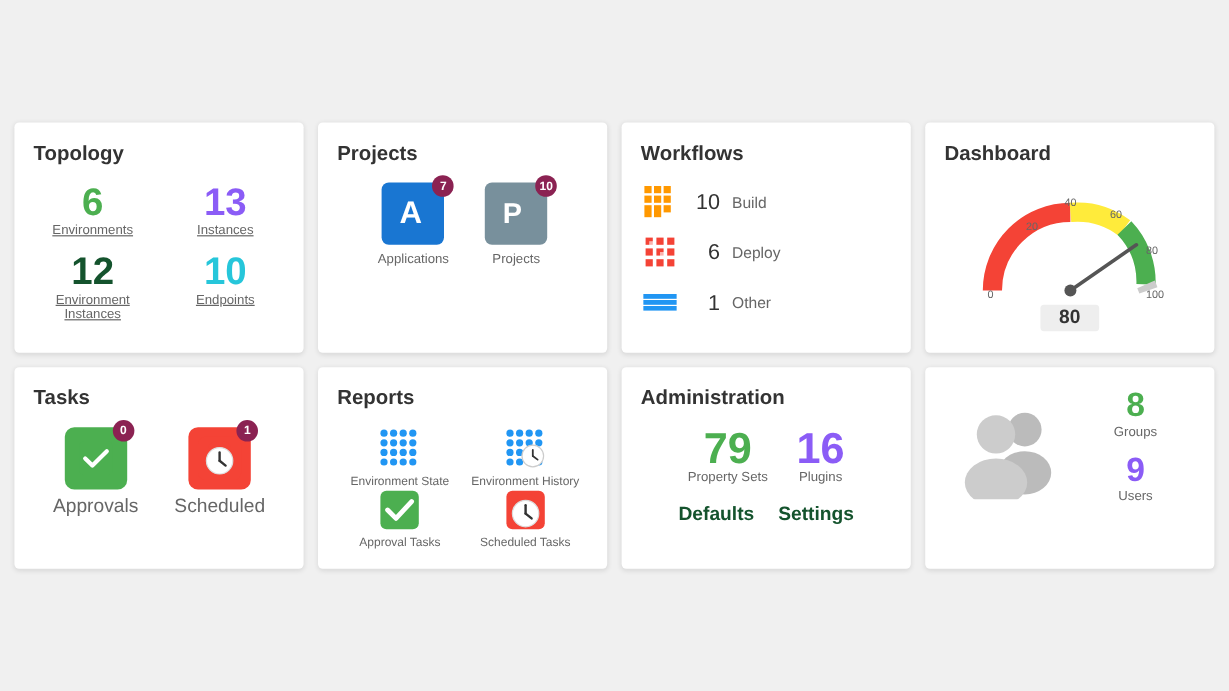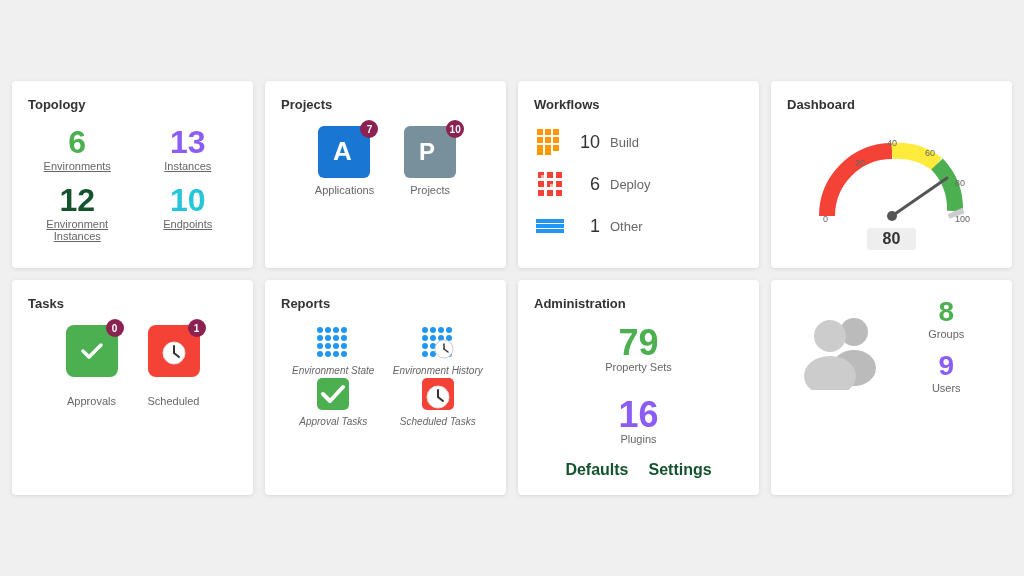--- a/index.html
+++ b/index.html
@@ -19,21 +19,21 @@
       grid-template-rows: auto auto;
       gap: 12px;
     }
     .card {
       background: #fff;
       border-radius: 4px;
       padding: 16px;
       box-shadow: 0 1px 4px rgba(0,0,0,0.1);
     }
     .card-title {
-      font-size: 13px;
+      font-size: 17px;
       font-weight: 700;
       color: #333;
       margin-bottom: 14px;
       border-bottom: none;
     }
     
     .topo-grid {
       display: grid;
       grid-template-columns: 1fr 1fr;
       gap: 12px;
@@ -175,45 +175,43 @@
     .task-icon {
       width: 52px;
       height: 52px;
       border-radius: 8px;
       display: flex;
       align-items: center;
       justify-content: center;
       font-size: 26px;
     }
     .task-label {
-      font-size: 11px;
-      color: #666;
-      margin-top: 18px;
+      font-size: 16px;
+      color: #666;
+      margin-top: 6px;
     }
     
     .reports-grid {
       display: grid;
       grid-template-columns: 1fr 1fr;
       text-align: center;
-      font-style: italic;
     }
     .report-item {
       text-align: center;
     }
     .report-label {
       font-size: 10px;
       color: #666;
     }
     
     .admin-numbers {
       display: flex;
       justify-content: center;
       gap: 24px;
       margin-bottom: 16px;
-      flex-direction: column;
     }
     .admin-num-item {
       text-align: center;
     }
     .admin-number {
       font-size: 36px;
       font-weight: 700;
       line-height: 1;
     }
     .admin-label {

